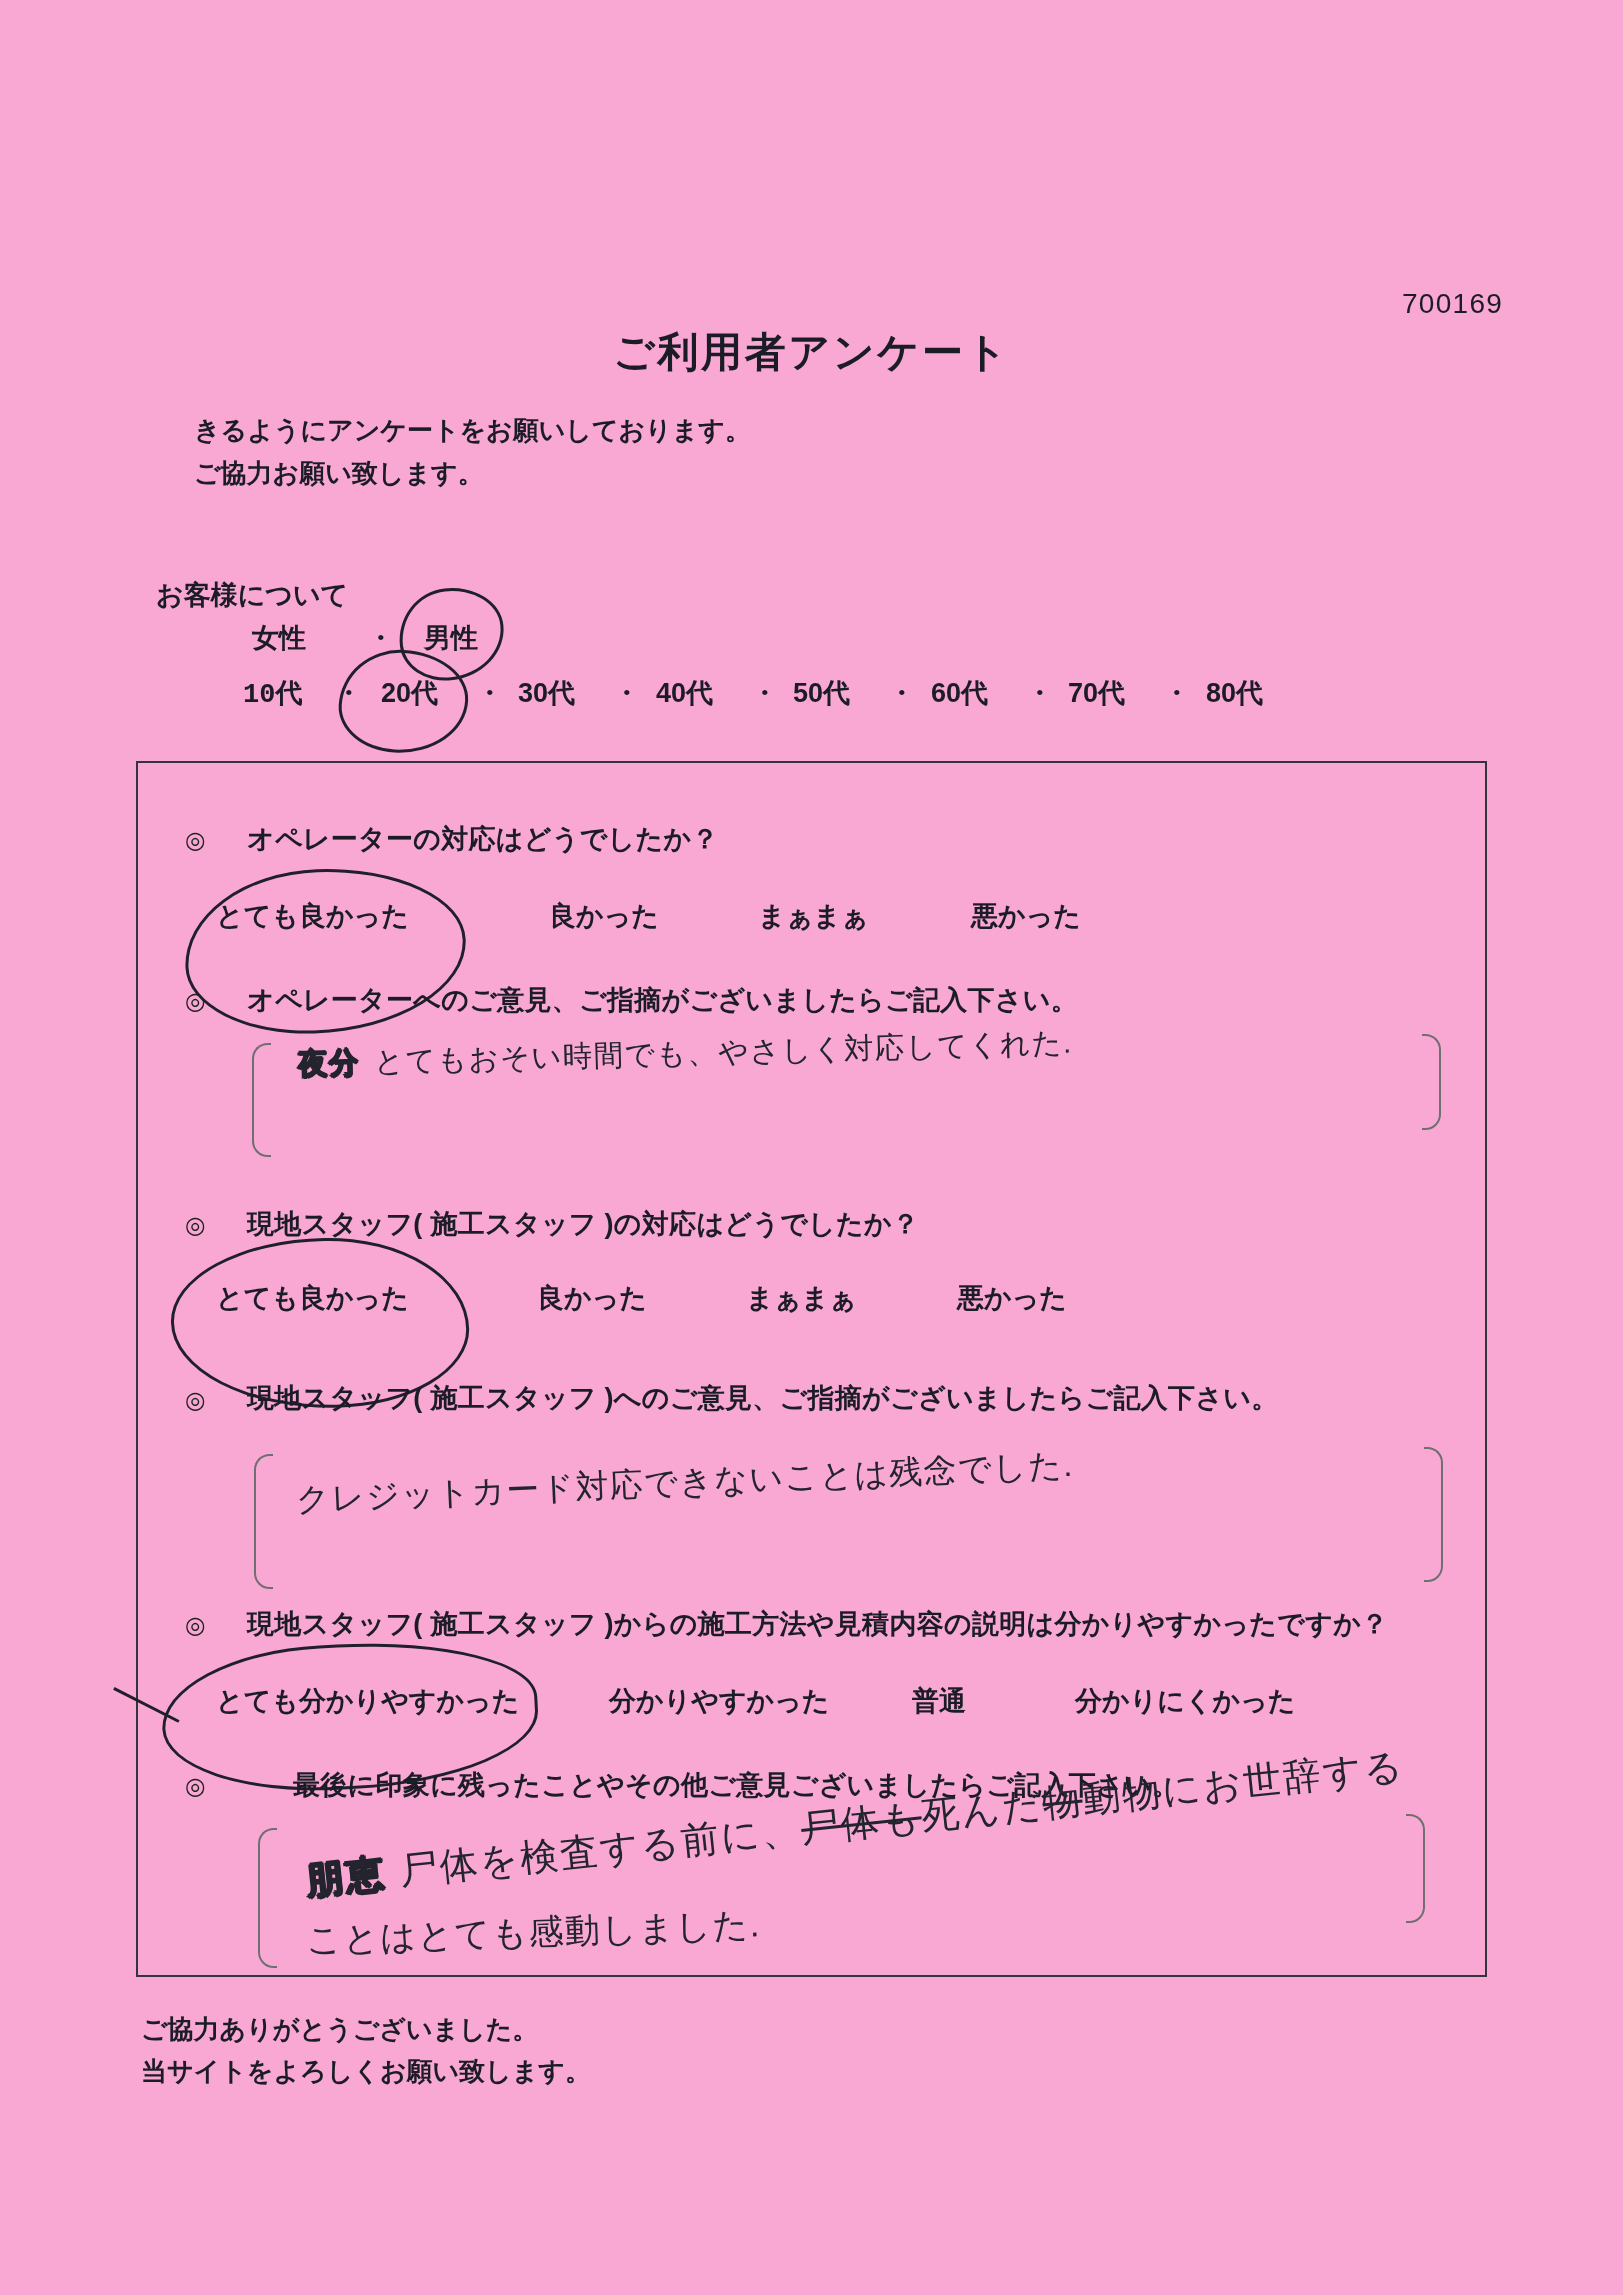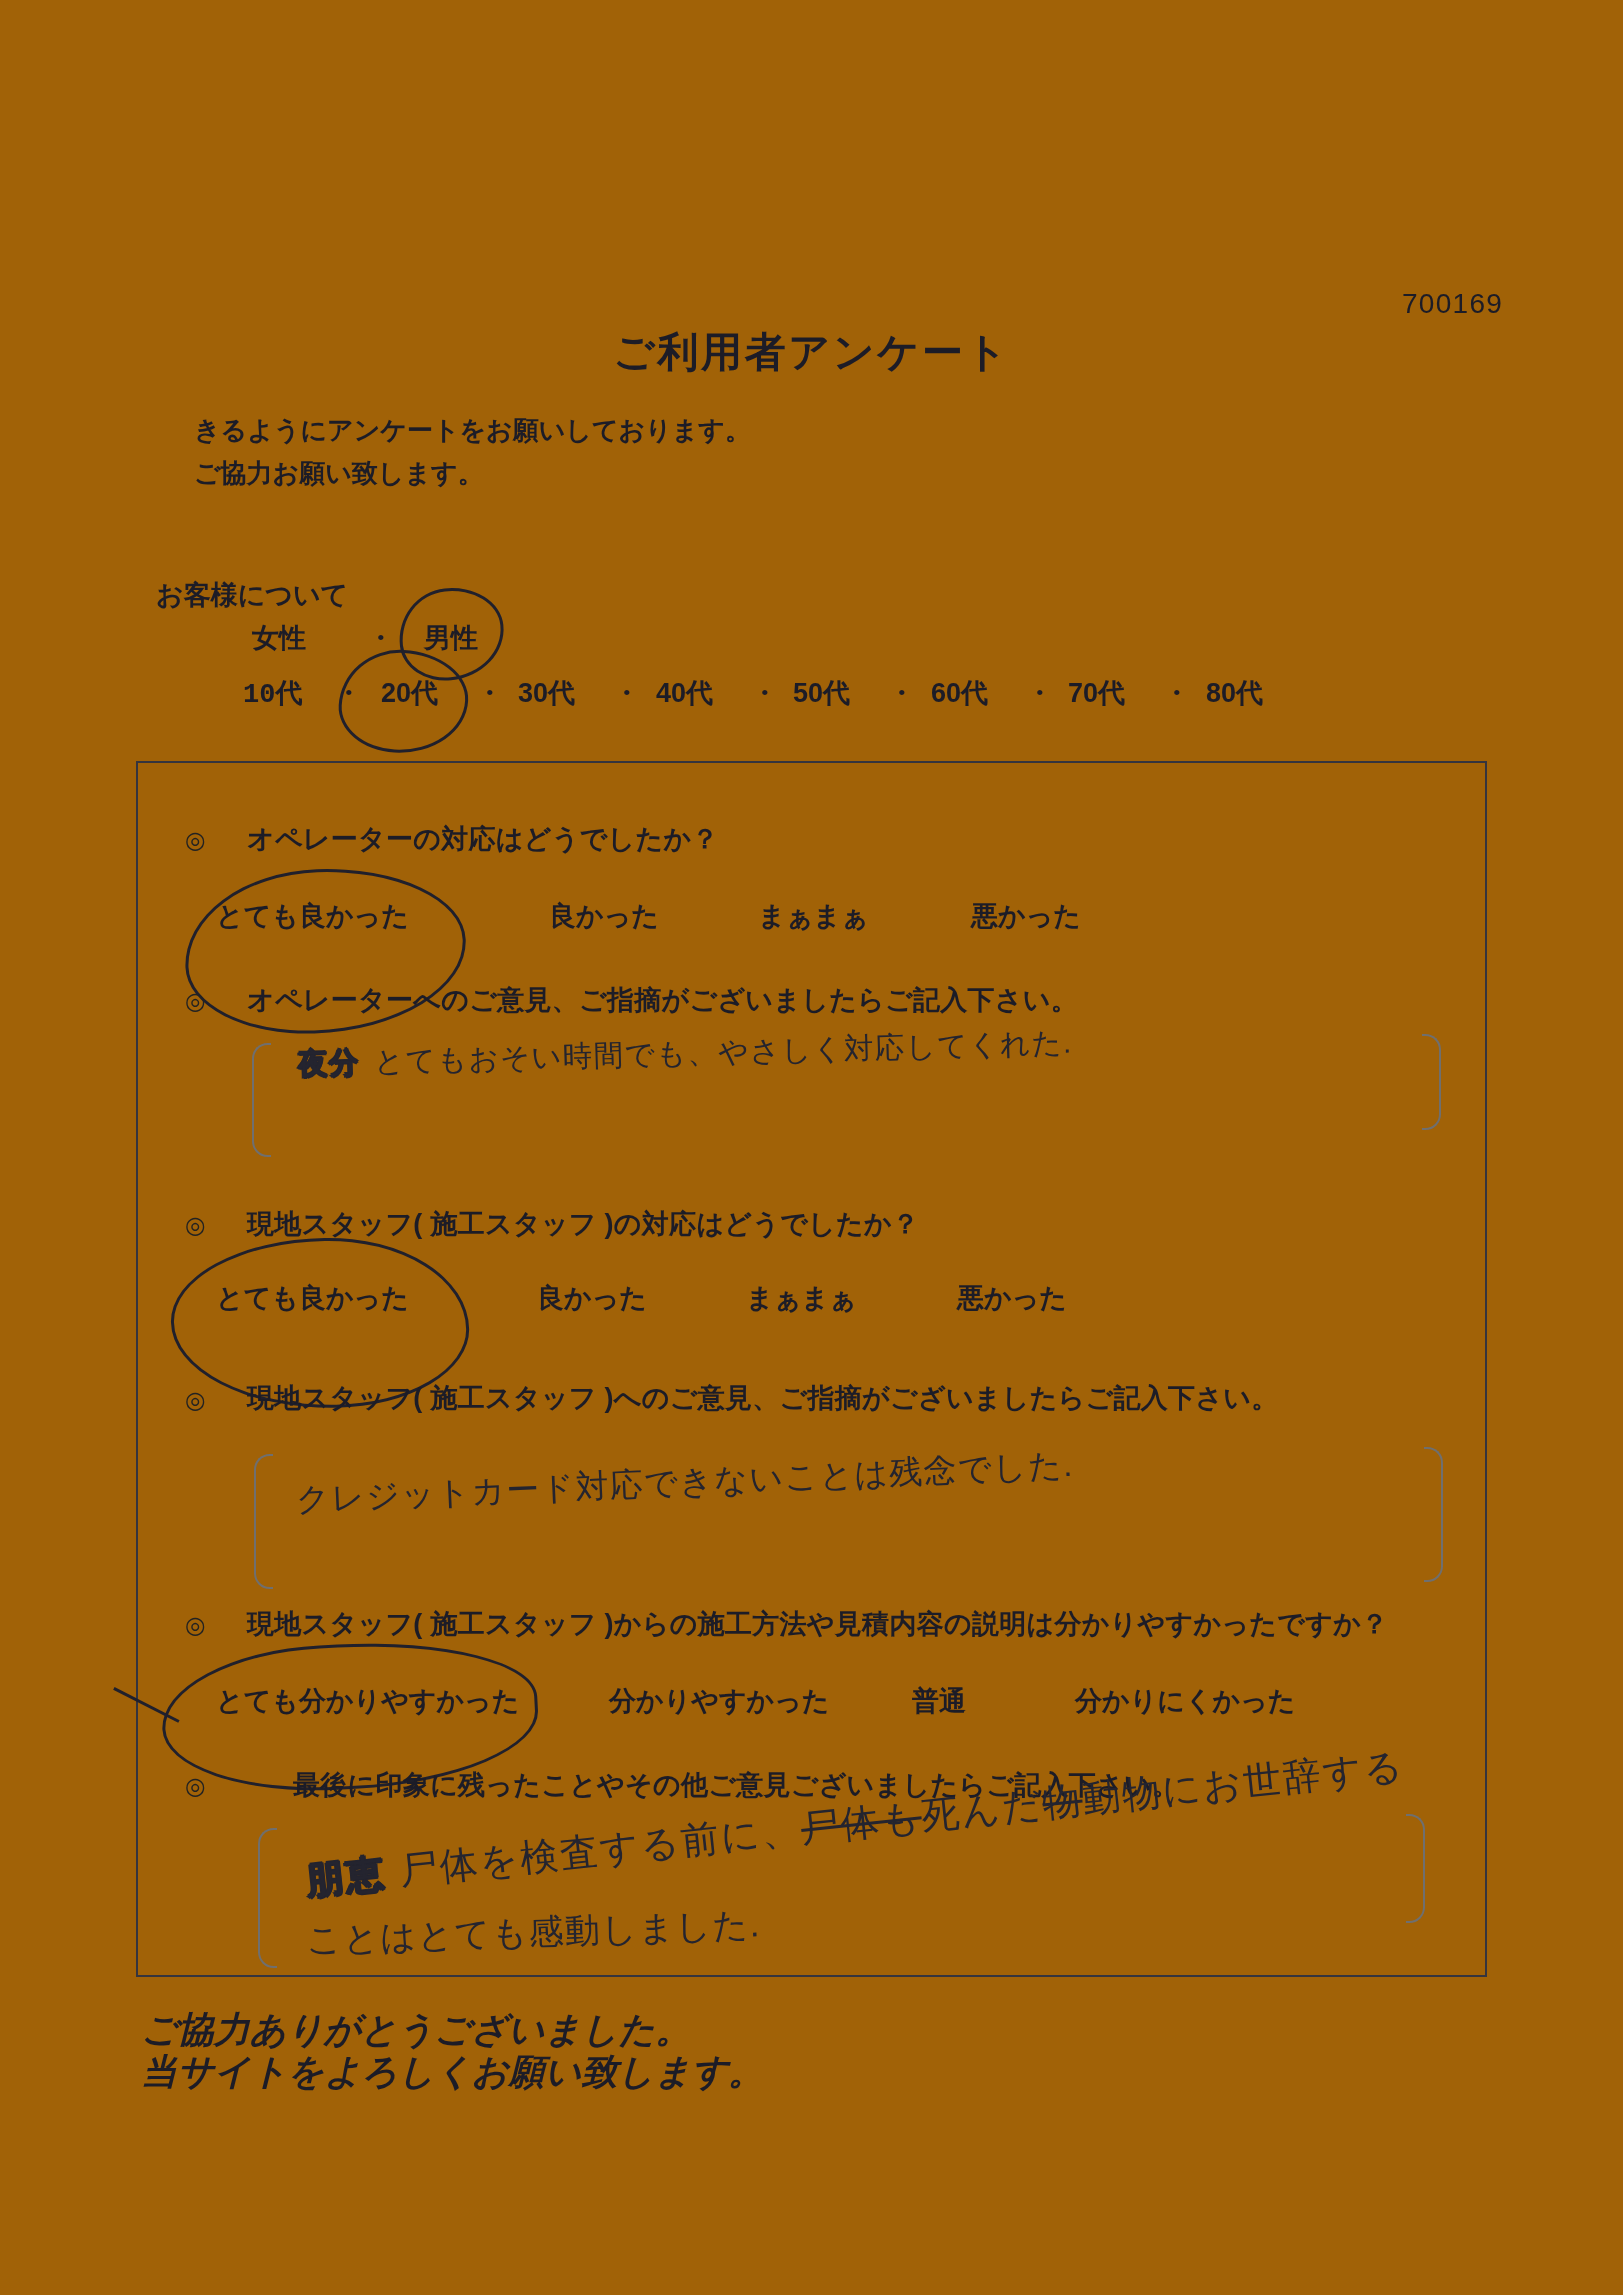--- a/index.html
+++ b/index.html
@@ -1,18 +1,18 @@
 <!DOCTYPE html>
 <html style="font-size:10.5px"><head>
 <meta charset="utf-8">
 <style>
   html,body { margin:0; padding:0; background:#e8e8e6; }
   .page {
     position:relative; width:1623px; height:2295px; margin:0 auto;
-    background:#a16207; overflow:hidden;
+    background:#f9a8d4; overflow:hidden;
     font-family:"Liberation Sans","DejaVu Sans",sans-serif;
     color:#1c1c27;
   }
   .abs { position:absolute; white-space:nowrap; }
   .doc-number { font-size:28px; letter-spacing:1.3px; font-weight:500; }
   .title { font-size:41px; font-weight:700; letter-spacing:2.6px; text-align:center; left:0; right:0; margin:0; }
   .intro { font-size:26px; font-weight:600; line-height:42px; white-space:nowrap; }
   .intro .line3 { margin-top:1.3px; }
   .heading { font-size:27px; font-weight:700; }
   .choice { font-size:27px; font-weight:700; }
@@ -32,21 +32,21 @@
   }
   .struck { text-decoration:line-through; text-decoration-thickness:3.3px; }
   .circle-mark {
     position:absolute; border:3.3px solid #20202c; background:transparent;
     border-radius:48% 52% 55% 45% / 57% 46% 54% 43%;
   }
   .tail-line { position:absolute; height:2.6px; background:#20202c; transform-origin:right center; }
   .brk { position:absolute; width:17px; border:2.6px solid #6f6f6f; }
   .brk-l { border-right:none; border-radius:15.7px 0 0 15.7px; }
   .brk-r { border-left:none; border-radius:0 15.7px 15.7px 0; }
-  .footer-line { font-size:36px; font-weight:700; line-height:43px;font-style:italic; }
+  .footer-line { font-size:26px; font-weight:700; line-height:43px; }
 </style>
 </head>
 <body>
 
 <div class="page">
 
   <div class="abs doc-number" style="left:1402px; top:288px;">700169</div>
   <h1 class="abs title" style="top:325px;">ご利用者アンケート</h1>
 
   <div class="abs intro" style="left:194px; top:409px;">

